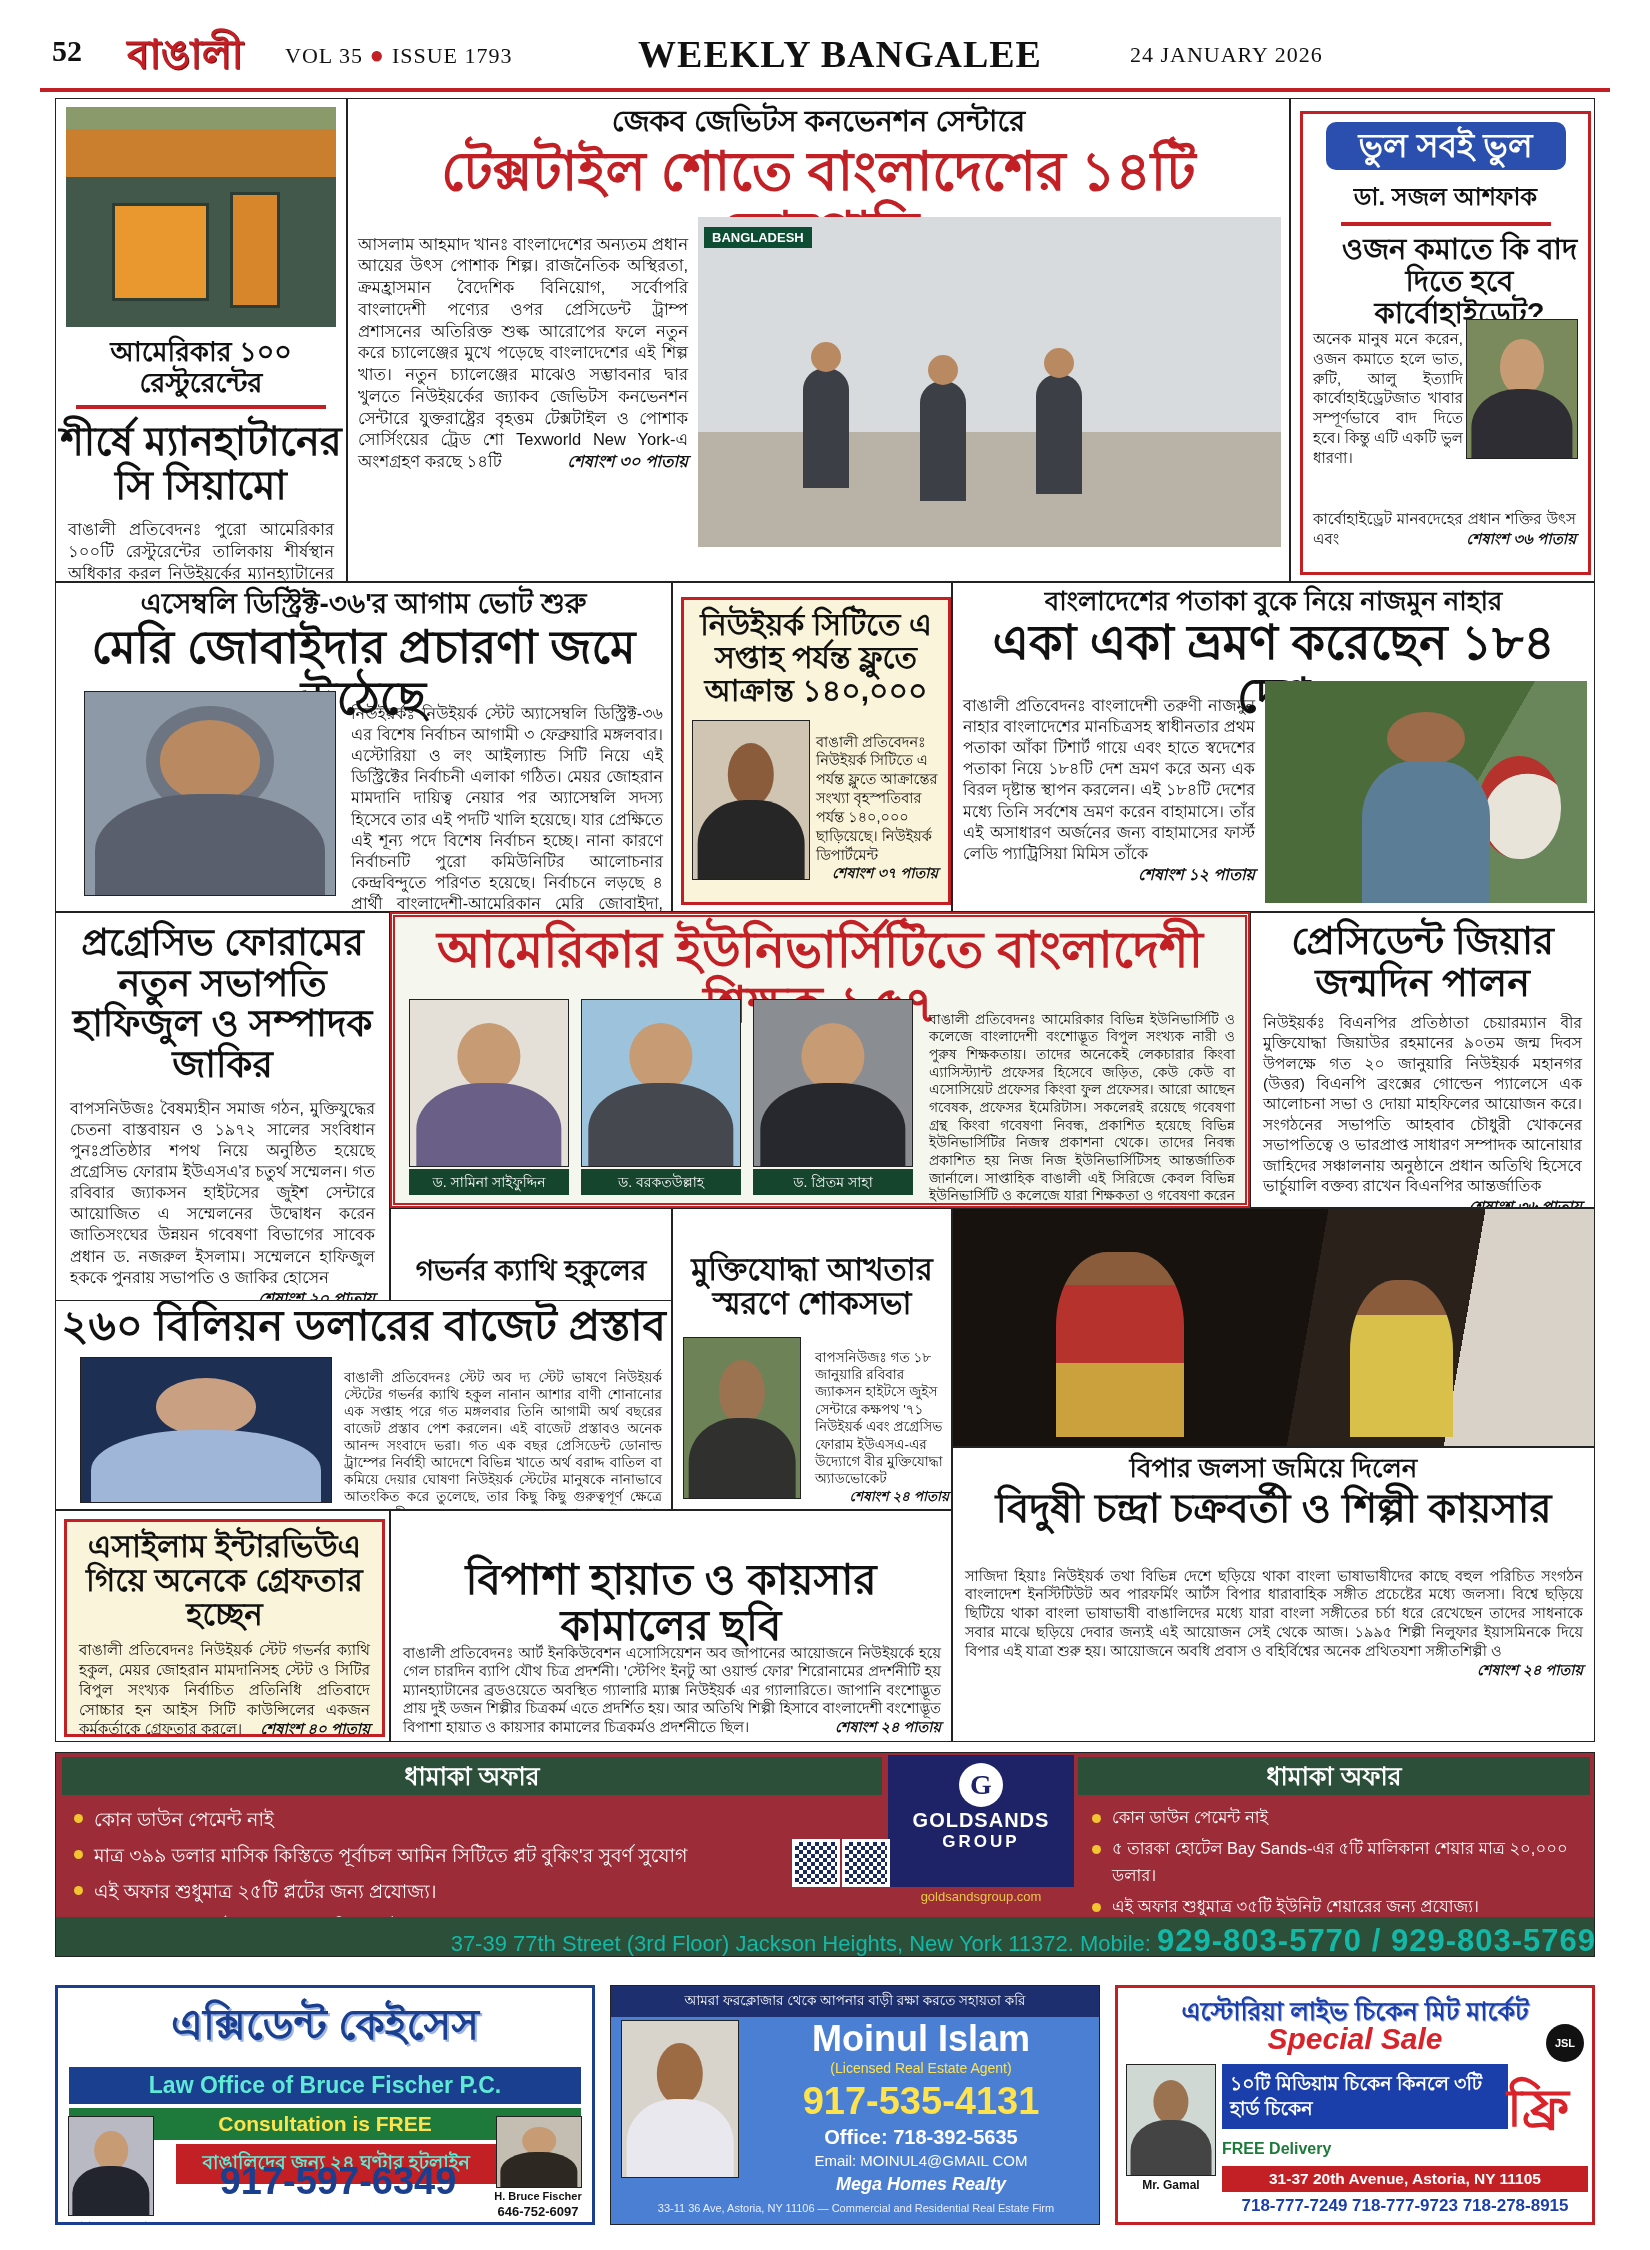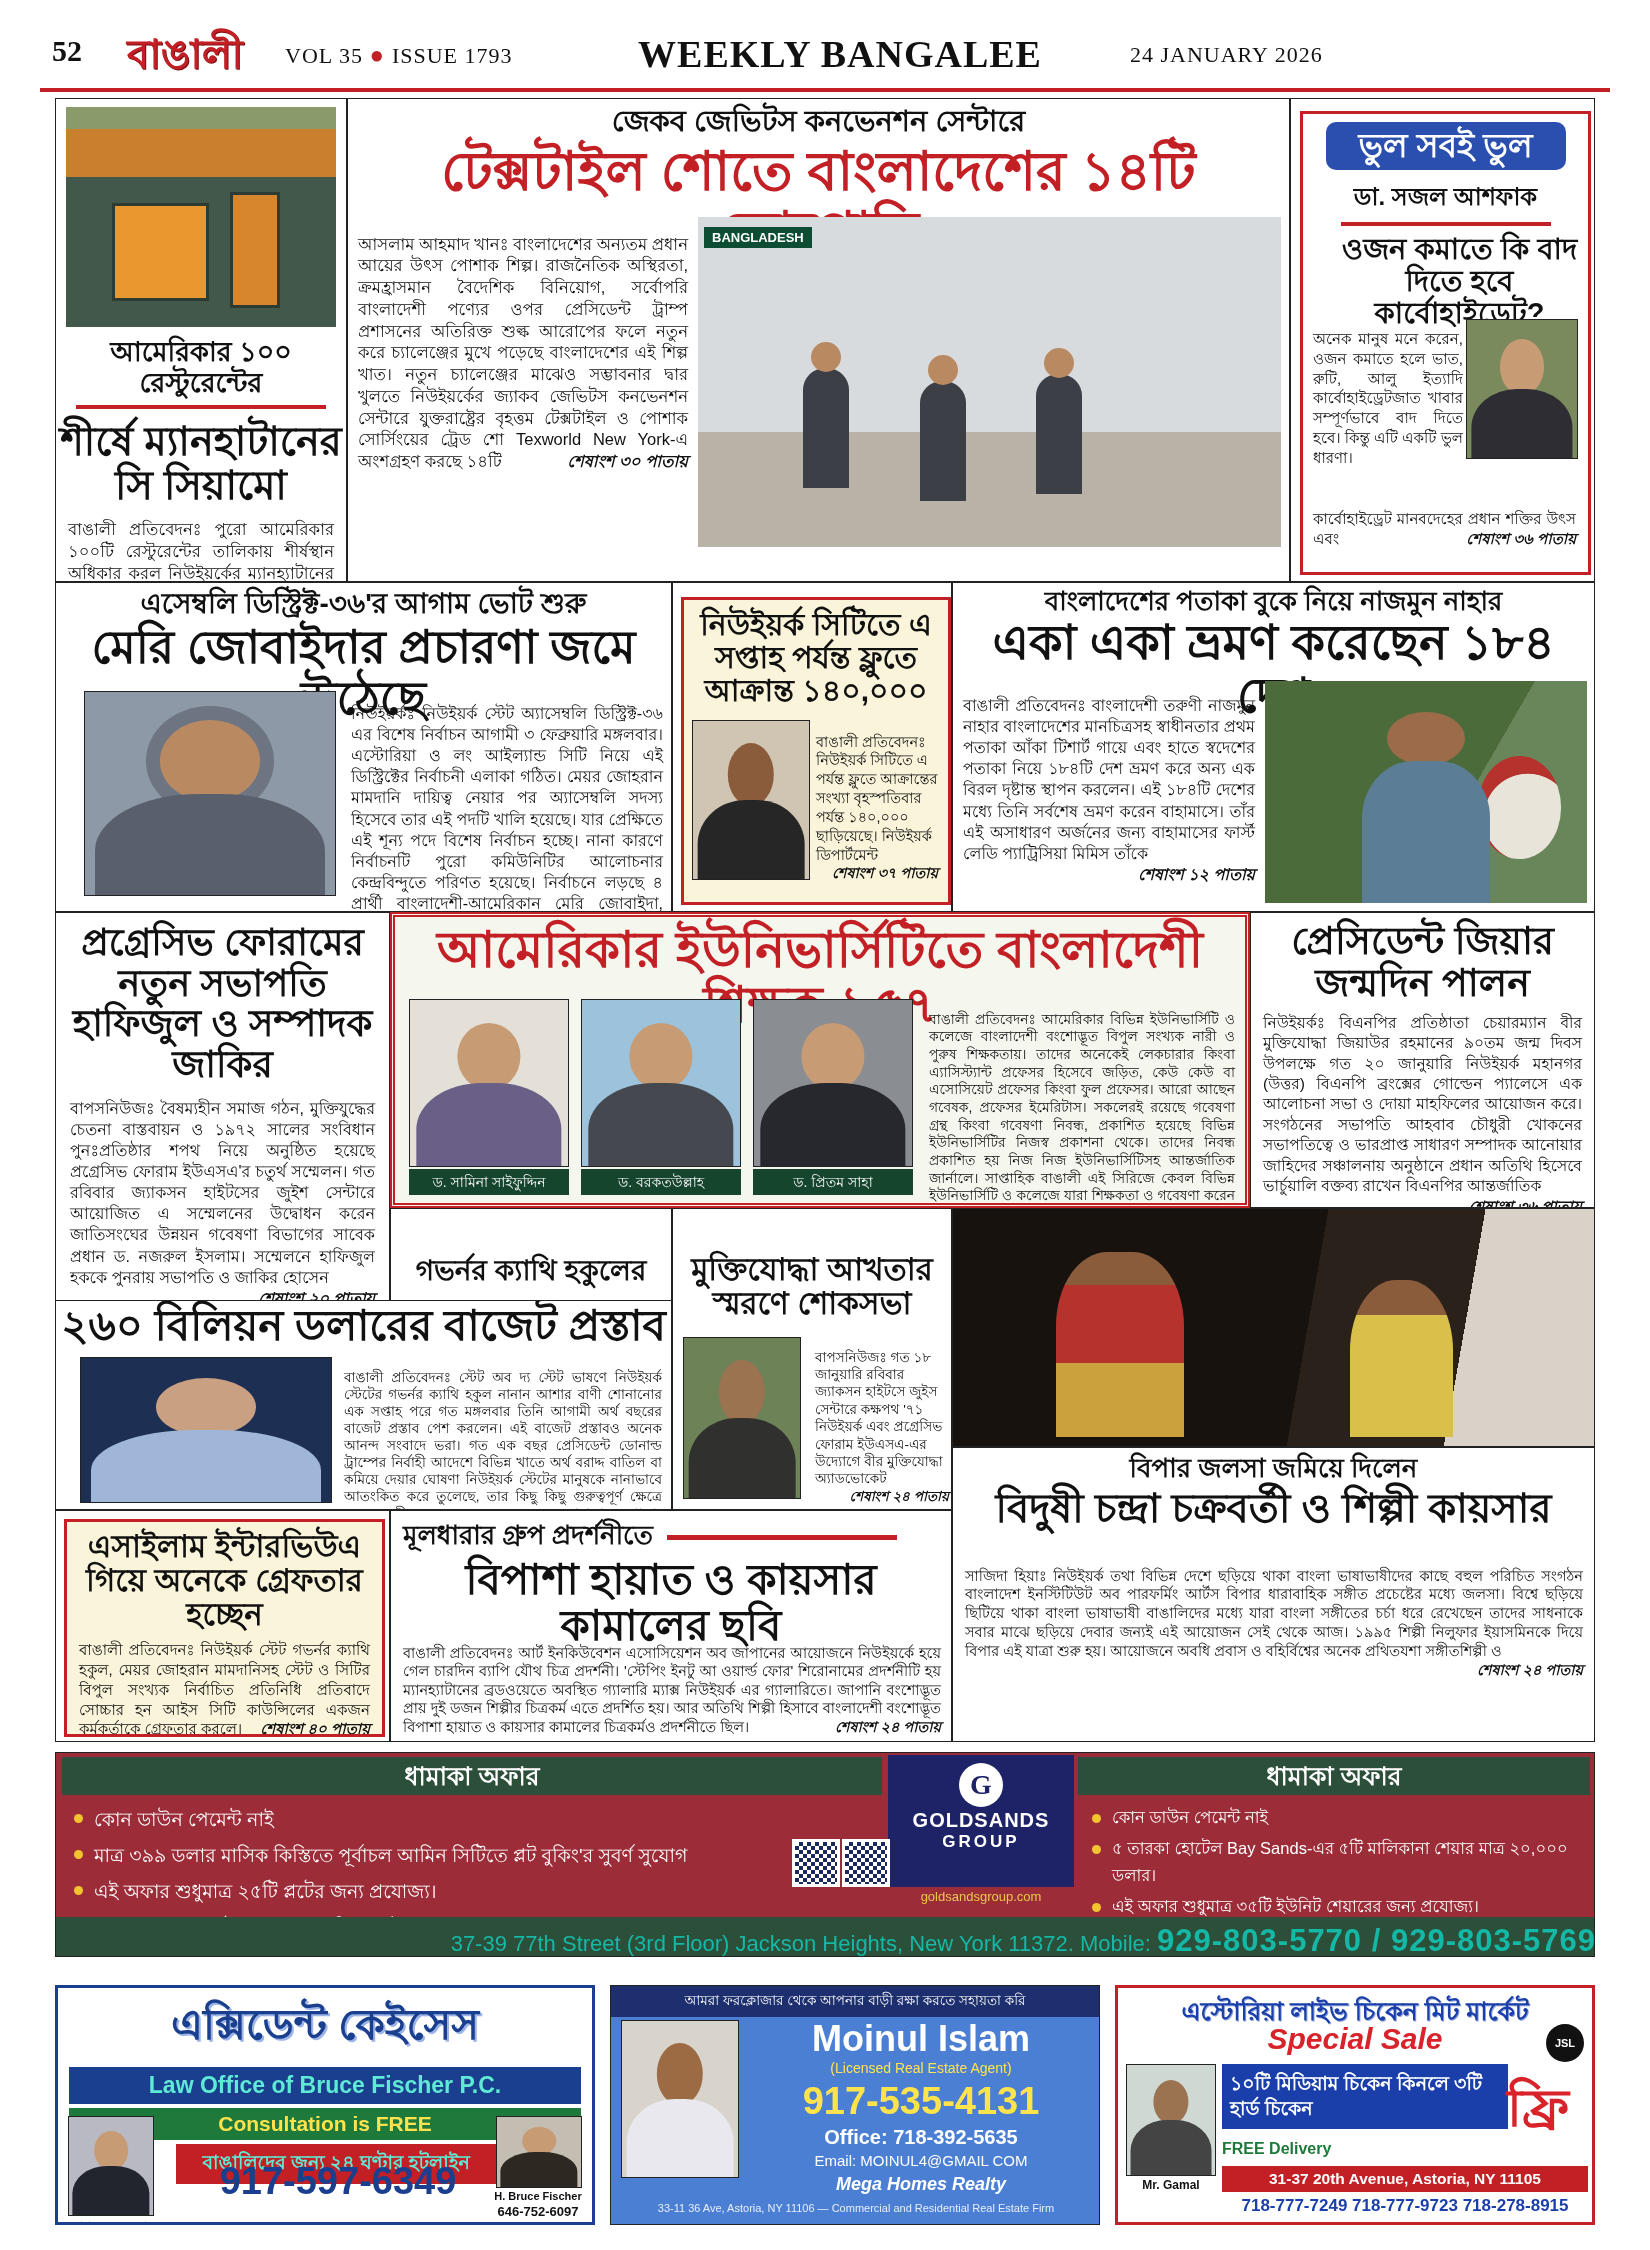--- a/index.html
+++ b/index.html
@@ -352,24 +352,20 @@
     <div id="box-asy">
       <div class="hl">এসাইলাম ইন্টারভিউএ গিয়ে অনেকে গ্রেফতার হচ্ছেন</div>
       <p class="body">
         <span>বাঙালী প্রতিবেদনঃ নিউইয়র্ক স্টেট গভর্নর ক্যাথি হকুল, মেয়র জোহরান মামদানিসহ স্টেট ও সিটির বিপুল সংখ্যক নির্বাচিত প্রতিনিধি প্রতিবাদে সোচ্চার হন আইস সিটি কাউন্সিলের একজন কর্মকর্তাকে গ্রেফতার করলে।</span>
         <span class="more">শেষাংশ ৪০ পাতায়</span>
       </p>
     </div>
   </div>
 
   <div id="art-bip" class="art">
-    <div id="bip-kickrow">
-      <div class="kick">মূলধারার গ্রুপ প্রদর্শনীতে</div>
-      <div id="bip-rule"></div>
-    </div>
     <div class="hl">বিপাশা হায়াত ও কায়সার কামালের ছবি</div>
     <p id="bip-body" class="body">
       <span>বাঙালী প্রতিবেদনঃ আর্ট ইনকিউবেশন এসোসিয়েশন অব জাপানের আয়োজনে নিউইয়র্কে হয়ে গেল চারদিন ব্যাপি যৌথ চিত্র প্রদর্শনী। 'স্টেপিং ইনটু আ ওয়ার্ল্ড ফোর' শিরোনামের প্রদর্শনীটি হয় ম্যানহ্যাটানের ব্রডওয়েতে অবস্থিত গ্যালারি ম্যাক্স নিউইয়র্ক এর গ্যালারিতে। জাপানি বংশোদ্ভূত প্রায় দুই ডজন শিল্পীর চিত্রকর্ম এতে প্রদর্শিত হয়। আর অতিথি শিল্পী হিসাবে বাংলাদেশী বংশোদ্ভূত বিপাশা হায়াত ও কায়সার কামালের চিত্রকর্মও প্রদর্শনীতে ছিল।</span>
       <span class="more">শেষাংশ ২৪ পাতায়</span>
     </p>
   </div>
 
   <div id="art-bid" class="art">
     <div class="kick">বিপার জলসা জমিয়ে দিলেন</div>
     <div class="hl">বিদুষী চন্দ্রা চক্রবর্তী ও শিল্পী কায়সার</div>

